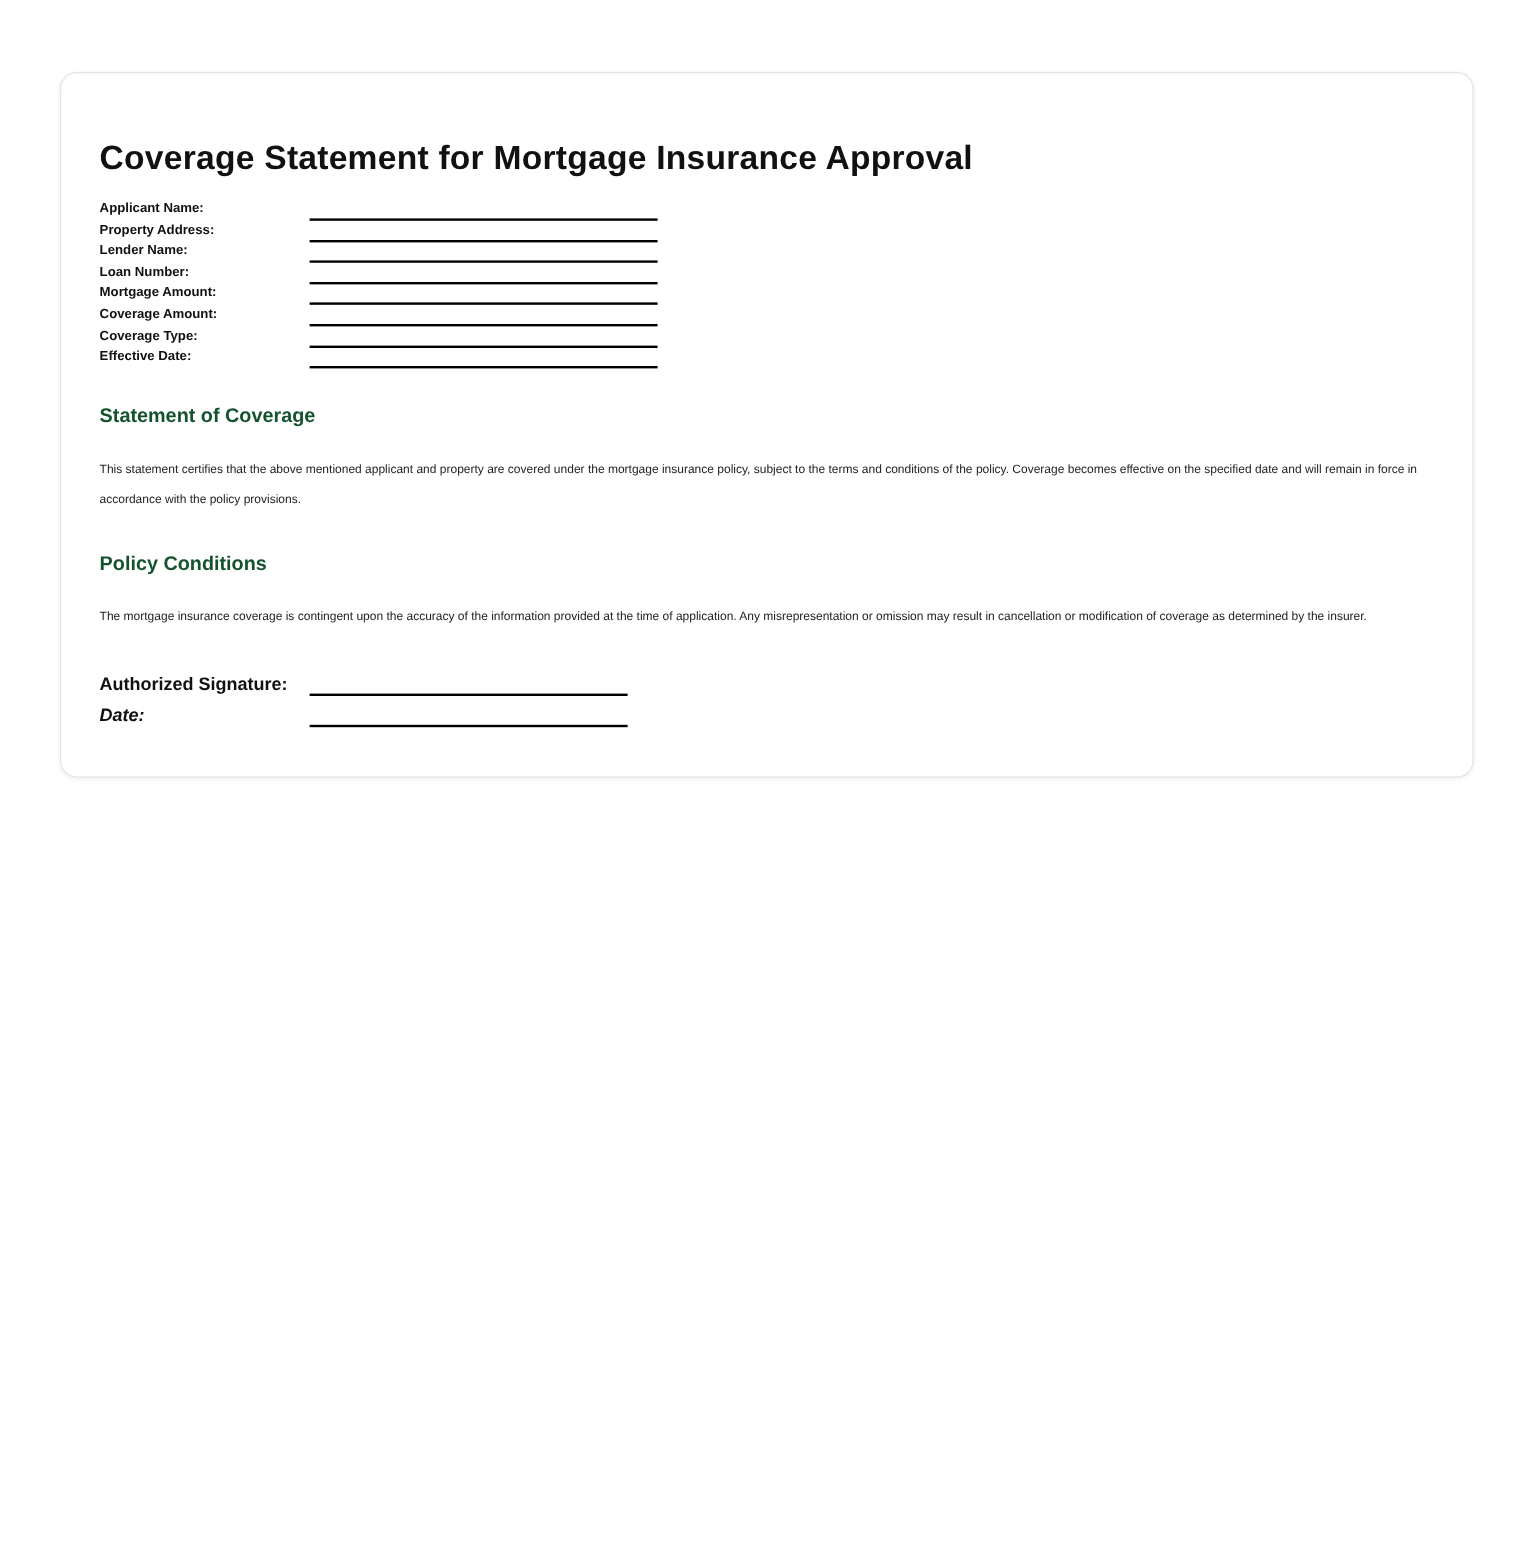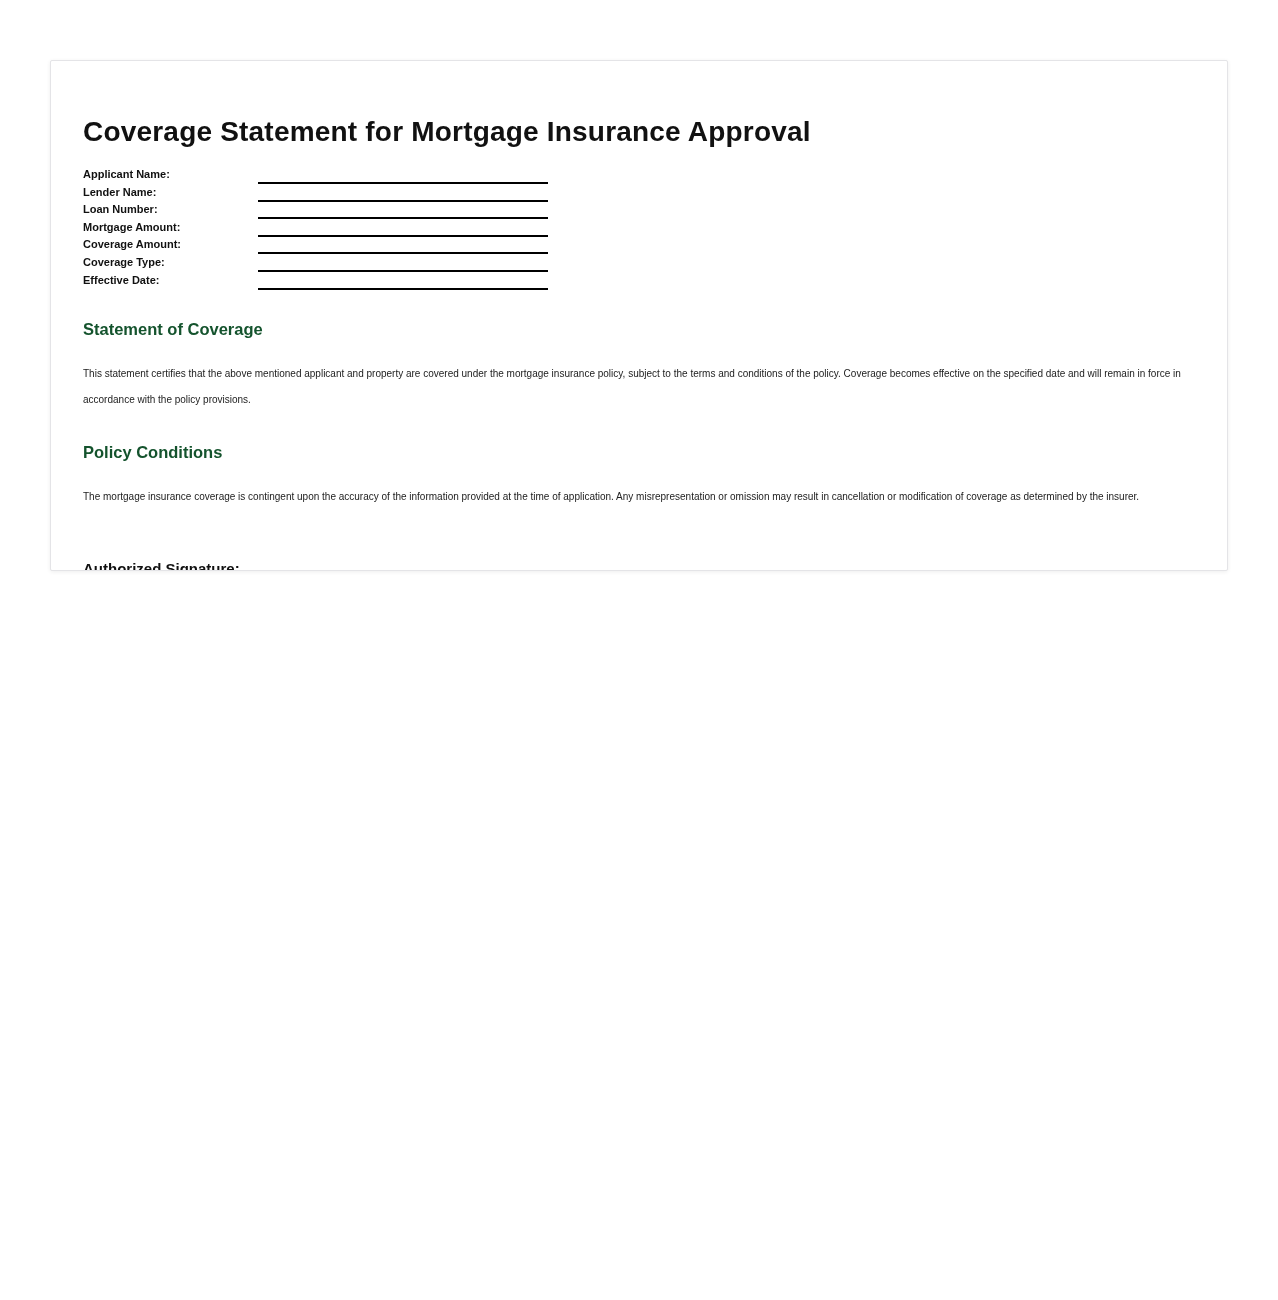--- a/index.html
+++ b/index.html
@@ -15,25 +15,25 @@
     position: relative;
     width: 1278px;
     height: 1300px;
     background: #ffffff;
   }
   .card {
     position: absolute;
     left: 50px;
     top: 60px;
     width: 1178px;
-    height: 511px;
+    height: 588px;
     box-sizing: border-box;
     background: #ffffff;
     border: 1px solid #e4e4e7;
-    border-radius: 2px;
+    border-radius: 14px;
     box-shadow: 0 1px 4px rgba(0,0,0,0.07);
     padding: 0 32px;
     overflow: hidden;
   }
   h1.doc-title {
     font-size: 28px;
     line-height: 32px;
     font-weight: bold;
     color: #111;
     margin: 55px 0 18px 0;
@@ -69,22 +69,22 @@
     font-size: 10px;
     line-height: 25.6px;
     color: #222;
     margin: 23px 0 0 0;
   }
   .sig-row {
     display: flex;
     height: 18px;
     align-items: stretch;
   }
-  .sig-row.first { margin-top: 50px; flex-direction: column; }
-  .sig-row.second { margin-top: 24px; }
+  .sig-row.first { margin-top: 34px; }
+  .sig-row.second { margin-top: 8px; font-style: italic; }
   .sig-label {
     width: 175px;
     flex: 0 0 175px;
     font-size: 15px;
     line-height: 18px;
     font-weight: bold;
     color: #111;
   }
   .sig-line {
     width: 265px;
@@ -96,20 +96,24 @@
 <body>
 
 <div class="page">
   <div class="card">
 
     <h1 class="doc-title">Coverage Statement for Mortgage Insurance Approval</h1>
 
     <div class="fields">
       <div class="field-row">
         <span class="field-label">Applicant Name:</span>
+        <span class="field-line"></span>
+      </div>
+      <div class="field-row">
+        <span class="field-label">Property Address:</span>
         <span class="field-line"></span>
       </div>
       <div class="field-row">
         <span class="field-label">Lender Name:</span>
         <span class="field-line"></span>
       </div>
       <div class="field-row">
         <span class="field-label">Loan Number:</span>
         <span class="field-line"></span>
       </div>

